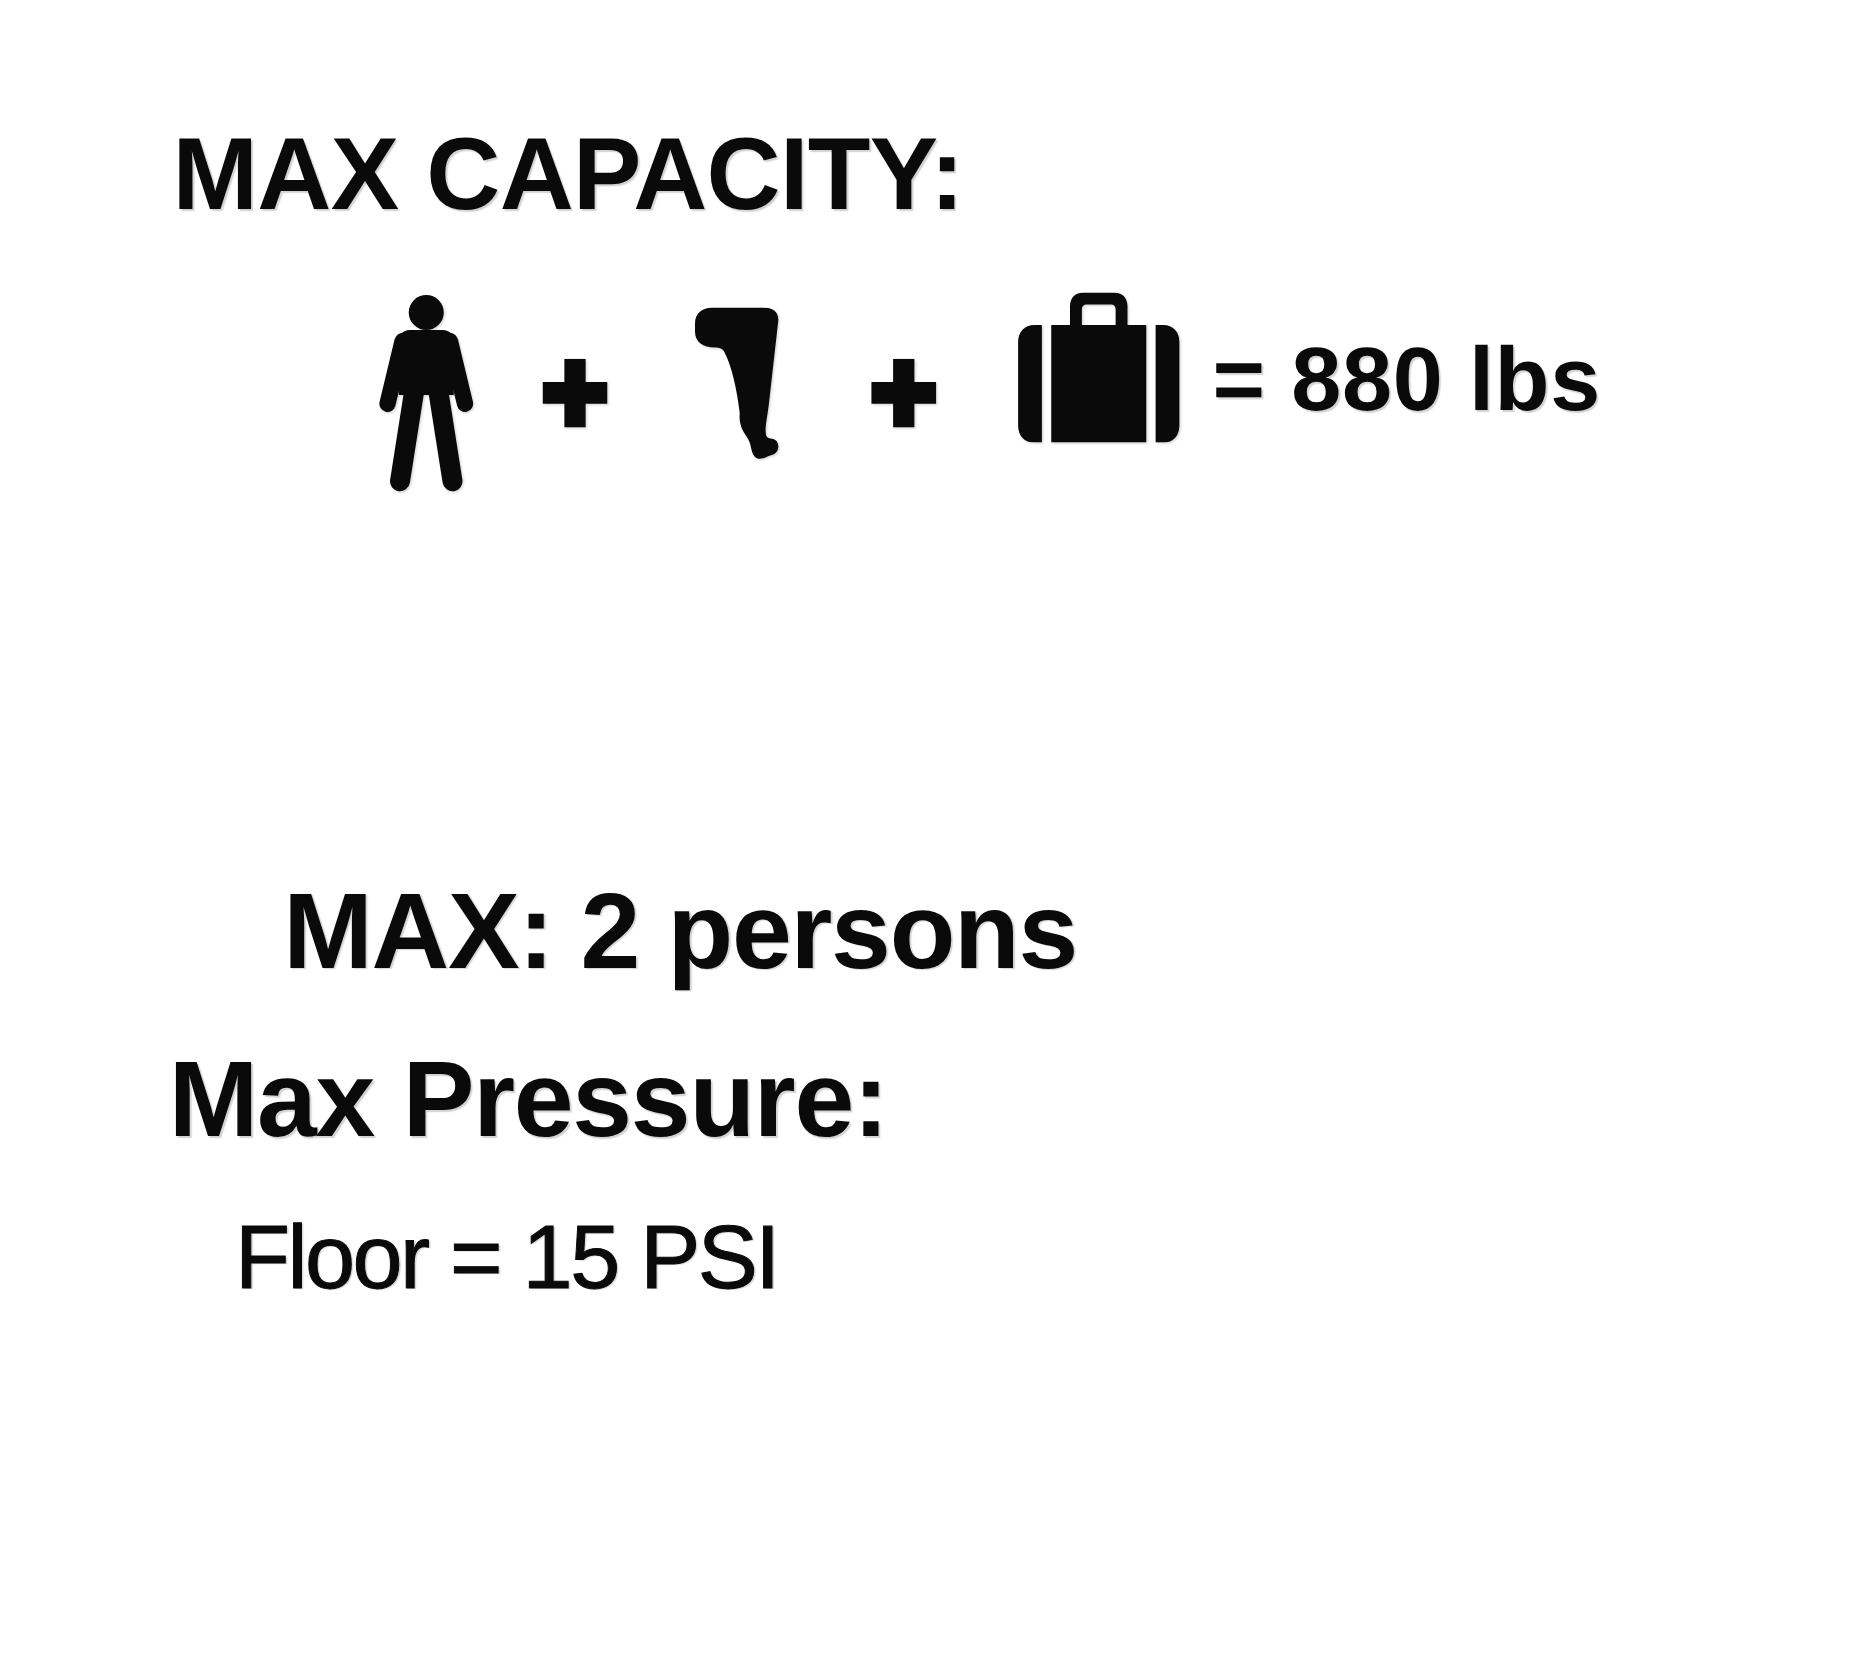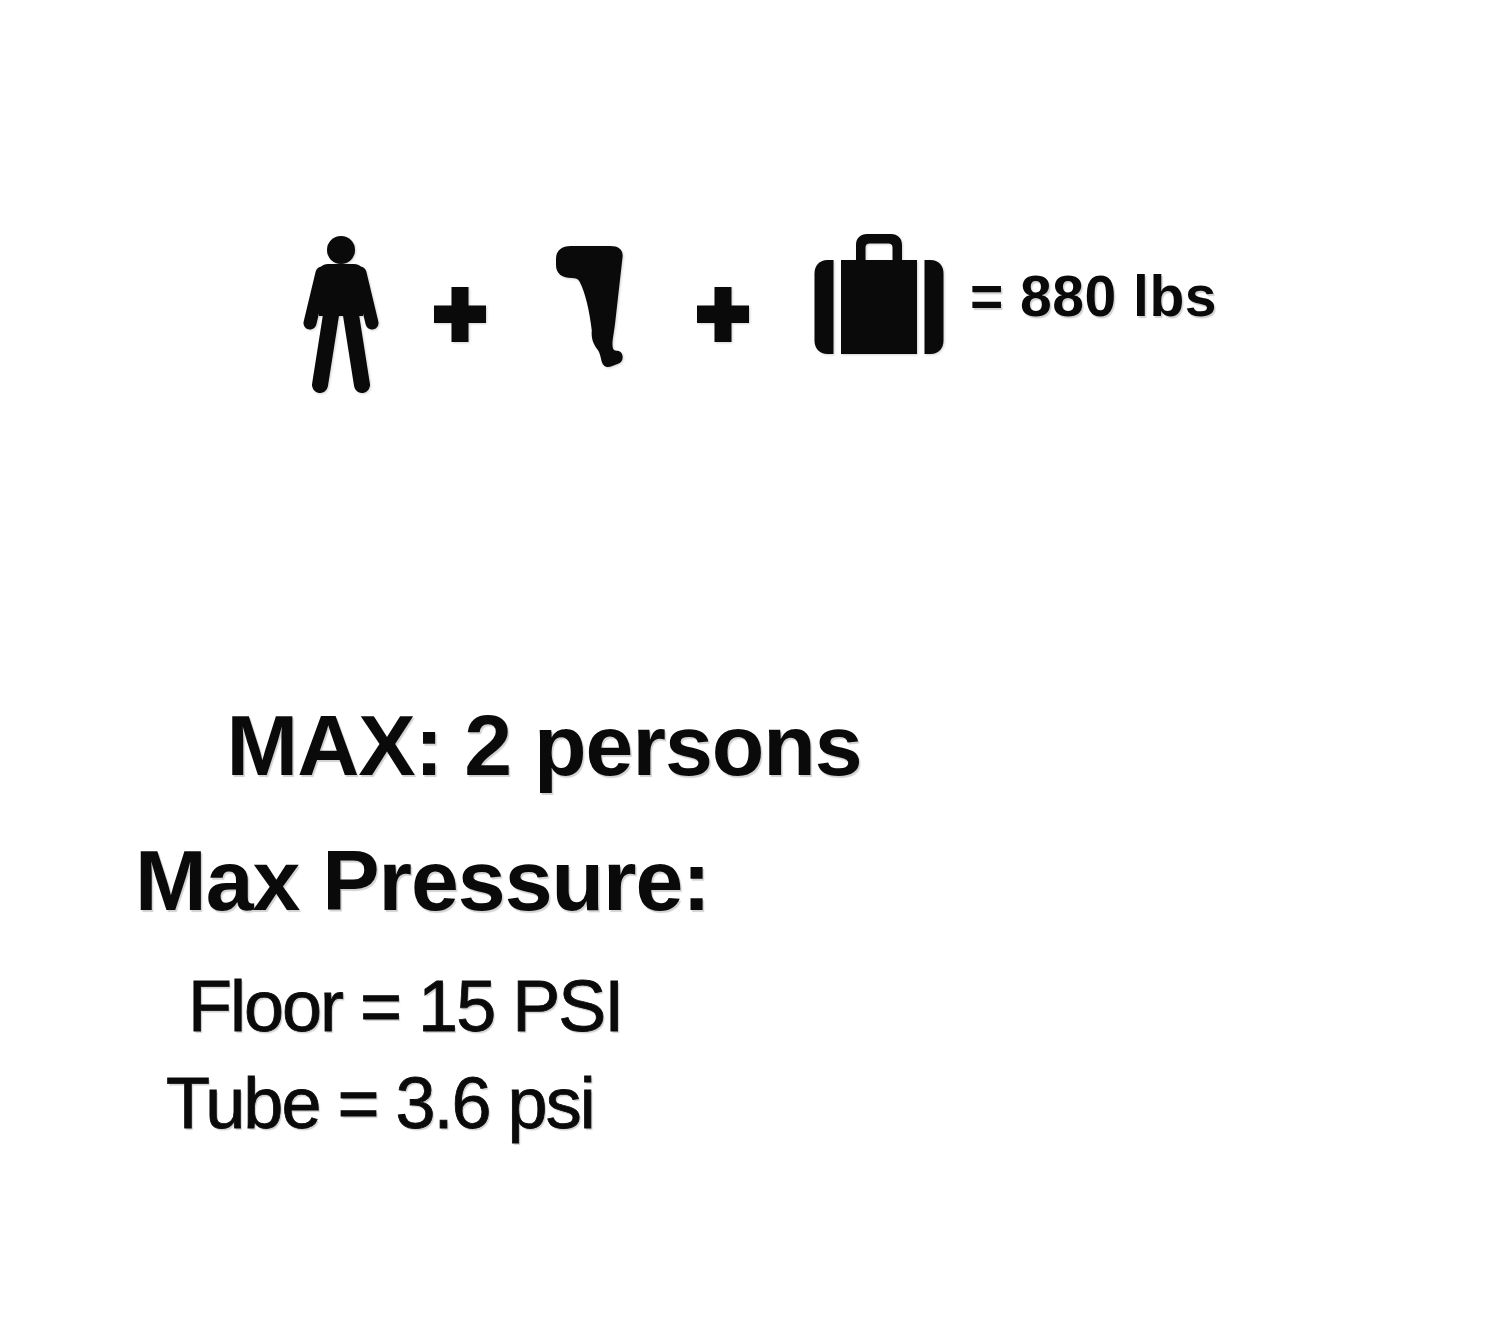--- a/index.html
+++ b/index.html
@@ -14,39 +14,40 @@
   .line {
     position:absolute;
     line-height:1;
     white-space:pre;
     color:#0a0a0a;
   }
   .ink { text-shadow:1.5px 1.5px 1px rgba(0,0,0,0.18); }
   .bold { font-weight:700; letter-spacing:-0.5px; }
   .h    { font-size:82px; }
   .spec { font-size:86px; letter-spacing:-1px; }
-  .res  { font-size:57px; letter-spacing:0.5px; }
+  .res  { font-size:72px; letter-spacing:0.5px; }
   .light{
     font-size:72px; font-weight:400; letter-spacing:-2px;
     -webkit-text-stroke:0.8px #0a0a0a;
   }
   .v1 { display:inline-block; margin-left:34px; }
   .v2 { display:inline-block; margin-left:22px; }
   .icon {
     position:absolute;
     filter:drop-shadow(1.5px 1.5px 1px rgba(0,0,0,0.18));
   }
   .icon * { fill:#0a0a0a; }
   .icon .stroke { fill:none; stroke:#0a0a0a; stroke-linecap:round; }
 </style>
 </head>
 <body>
 
 <div class="canvas">
 
+  <div class="line h bold ink" style="left:138px; top:99px;">MAX CAPACITY:</div>
 
   <div>
 
     <svg class="icon" style="left:303px; top:236px; width:76px; height:160px;" viewBox="0 0 76 160" xmlns="http://www.w3.org/2000/svg">
       <circle cx="38" cy="14" r="14"></circle>
       <path d="M25 28 h26 c6 0 9 4 9 9 v43 h-44 v-43 c0 -5 3 -9 9 -9 z"></path>
       <path class="stroke" d="M19 37 L7 87" stroke-width="13"></path>
       <path class="stroke" d="M57 37 L69 87" stroke-width="13"></path>
       <path class="stroke" d="M28 79 L17 149" stroke-width="16"></path>
       <path class="stroke" d="M48 79 L59 149" stroke-width="16"></path>
@@ -87,15 +88,14 @@
 
 
   <div class="line spec bold ink" style="left:135px; top:616px;">
     <span>MAX:</span><span class="v2">2 persons</span>
   </div>
 
   <div class="line spec bold ink" style="left:135px; top:795px;margin-top:42px;">Max Pressure:</div>
 
   <div class="line light ink" style="left:188px; top:970px;">Floor = 15 PSI</div>
 
-  <div class="line light ink" style="left:166px; top:1067px;">Tube = 3.6 psi</div>
 
 </div>
 
 </body></html>

